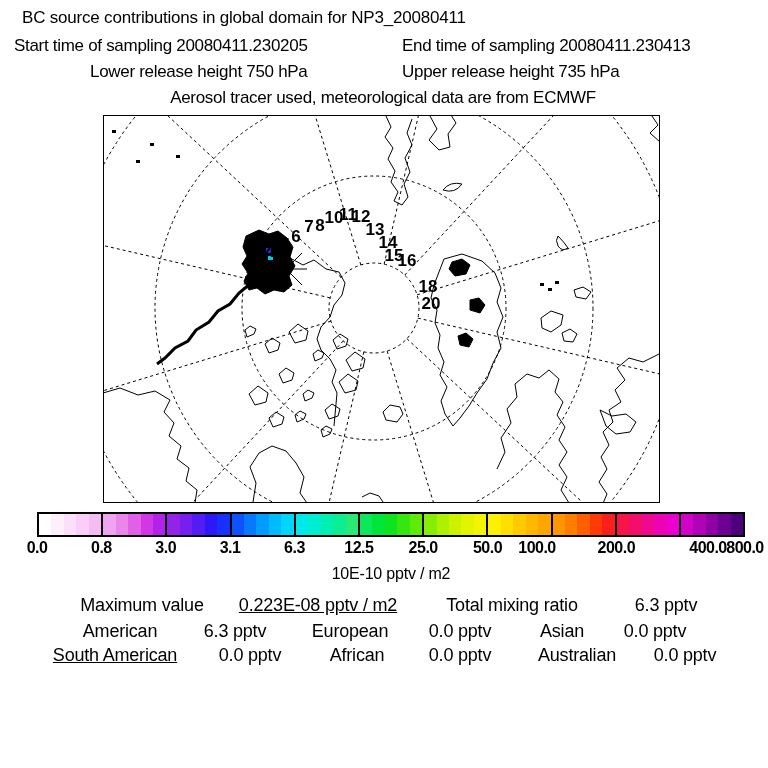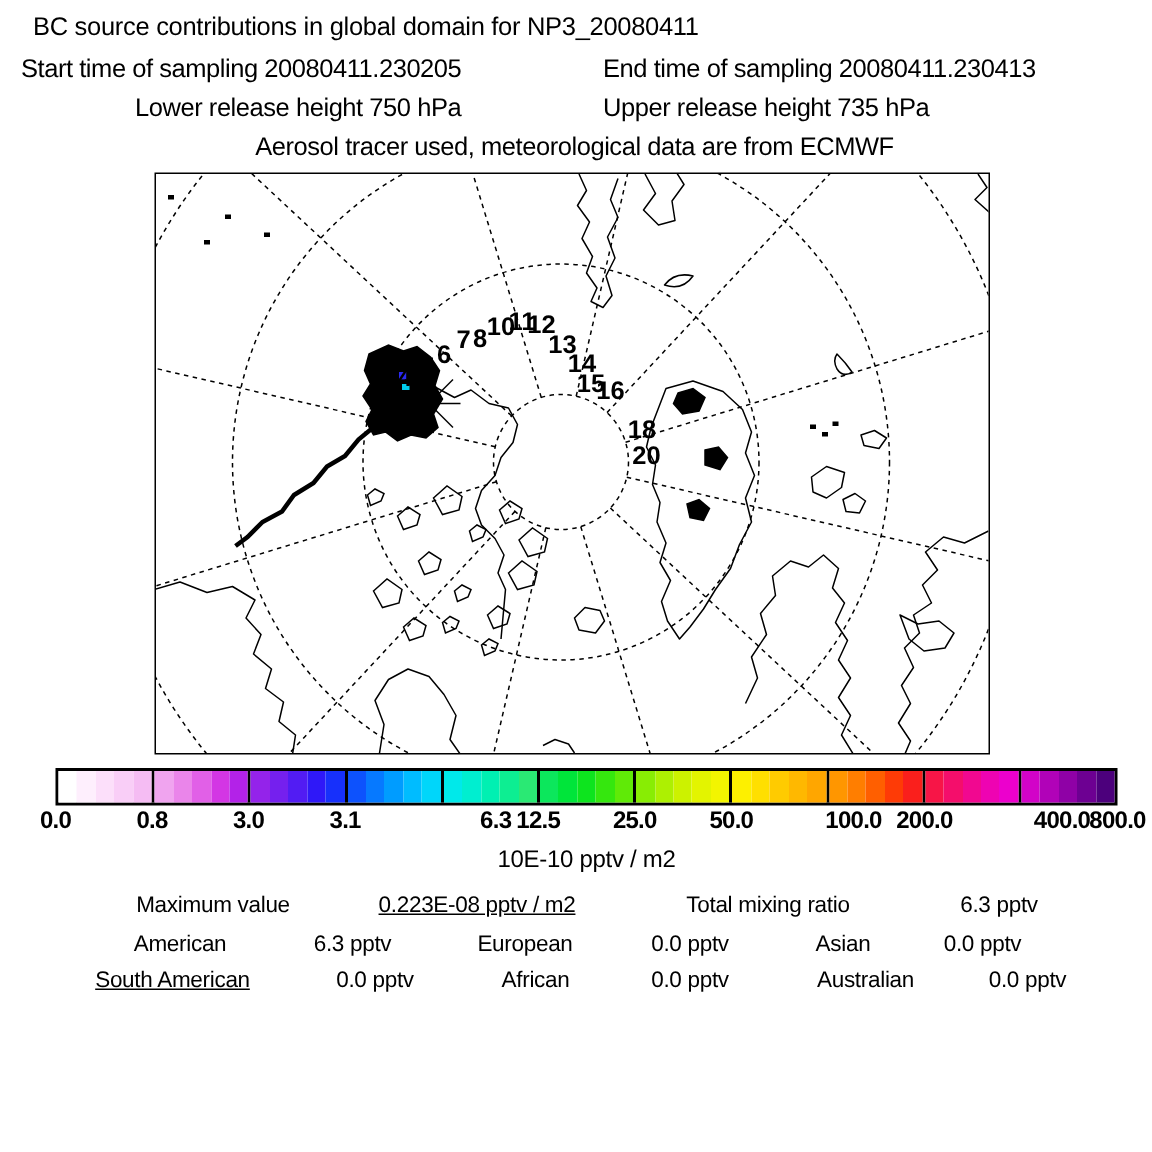--- a/index.html
+++ b/index.html
@@ -19,21 +19,21 @@
   #colorbar{
     position:absolute;left:37px;top:512px;width:708px;height:25px;
     border:2px solid #000;box-sizing:border-box;display:flex;
   }
   .cb-seg{flex:1 1 0;display:flex;border-right:2px solid #000;}
   .cb-seg:last-child{border-right:none;}
   .cb-cell{flex:1 1 0;}
   #cb-ticks{position:absolute;left:37px;top:539px;width:708px;height:18px;}
   .cb-tick{position:absolute;transform:translateX(-50%);font-size:16px;font-weight:bold;letter-spacing:-0.5px;}
   #unit-label{left:391px;top:565px;transform:translateX(-50%);font-size:16px;letter-spacing:-0.2px;}
-  .stat{position:absolute;transform:translateX(-50%);font-size:15px;letter-spacing:-0.2px;white-space:nowrap;}
+  .stat{position:absolute;transform:translateX(-50%);font-size:18px;letter-spacing:-0.2px;white-space:nowrap;}
 </style>
 </head>
 <body>
 
 <div class="abs" id="title" style="left:22px;top:8px;">BC  source contributions in global domain for NP3_20080411</div>
 
 <div class="abs hdr" style="left:14px;top:36px;">Start time of sampling 20080411.230205</div>
 <div class="abs hdr" style="left:402px;top:36px;">End time of sampling 20080411.230413</div>
 
 <div class="abs hdr" style="left:90px;top:62px;">Lower release height  750 hPa</div>
@@ -203,25 +203,25 @@
       <div class="cb-cell" style="background: rgb(143, 1, 166);"></div>
       <div class="cb-cell" style="background: rgb(109, 0, 146);"></div>
       <div class="cb-cell" style="background: rgb(76, 0, 124);"></div>
     </div>
   </div>
 <div id="cb-ticks">
     <span class="cb-tick" style="left: 0px;">0.0</span>
     <span class="cb-tick" style="left: 64.3636px;">0.8</span>
     <span class="cb-tick" style="left: 128.727px;">3.0</span>
     <span class="cb-tick" style="left: 193.091px;">3.1</span>
-    <span class="cb-tick" style="left: 257.455px; margin-left: 36px;">6.3</span>
+    <span class="cb-tick" style="left: 257.455px;">6.3</span>
     <span class="cb-tick" style="left: 321.818px;">12.5</span>
     <span class="cb-tick" style="left: 386.182px;">25.0</span>
     <span class="cb-tick" style="left: 450.545px;">50.0</span>
-    <span class="cb-tick" style="left: 532px;">100.0</span>
+    <span class="cb-tick" style="left: 500px;">100.0</span>
     <span class="cb-tick" style="left: 579.273px;">200.0</span>
     <span class="cb-tick" style="left: 671px;">400.0</span>
     <span class="cb-tick" style="left: 708px;">800.0</span>
   </div>
 <div class="abs" id="unit-label">10E-10 pptv / m2</div>
 
 <div id="stats">
     <span class="stat" style="left: 142px; top: 595px;">Maximum value</span>
     <span class="stat" style="left: 318px; top: 595px; text-decoration: underline;">0.223E-08 pptv / m2</span>
     <span class="stat" style="left: 512px; top: 595px; text-align: center;">Total mixing ratio</span>

